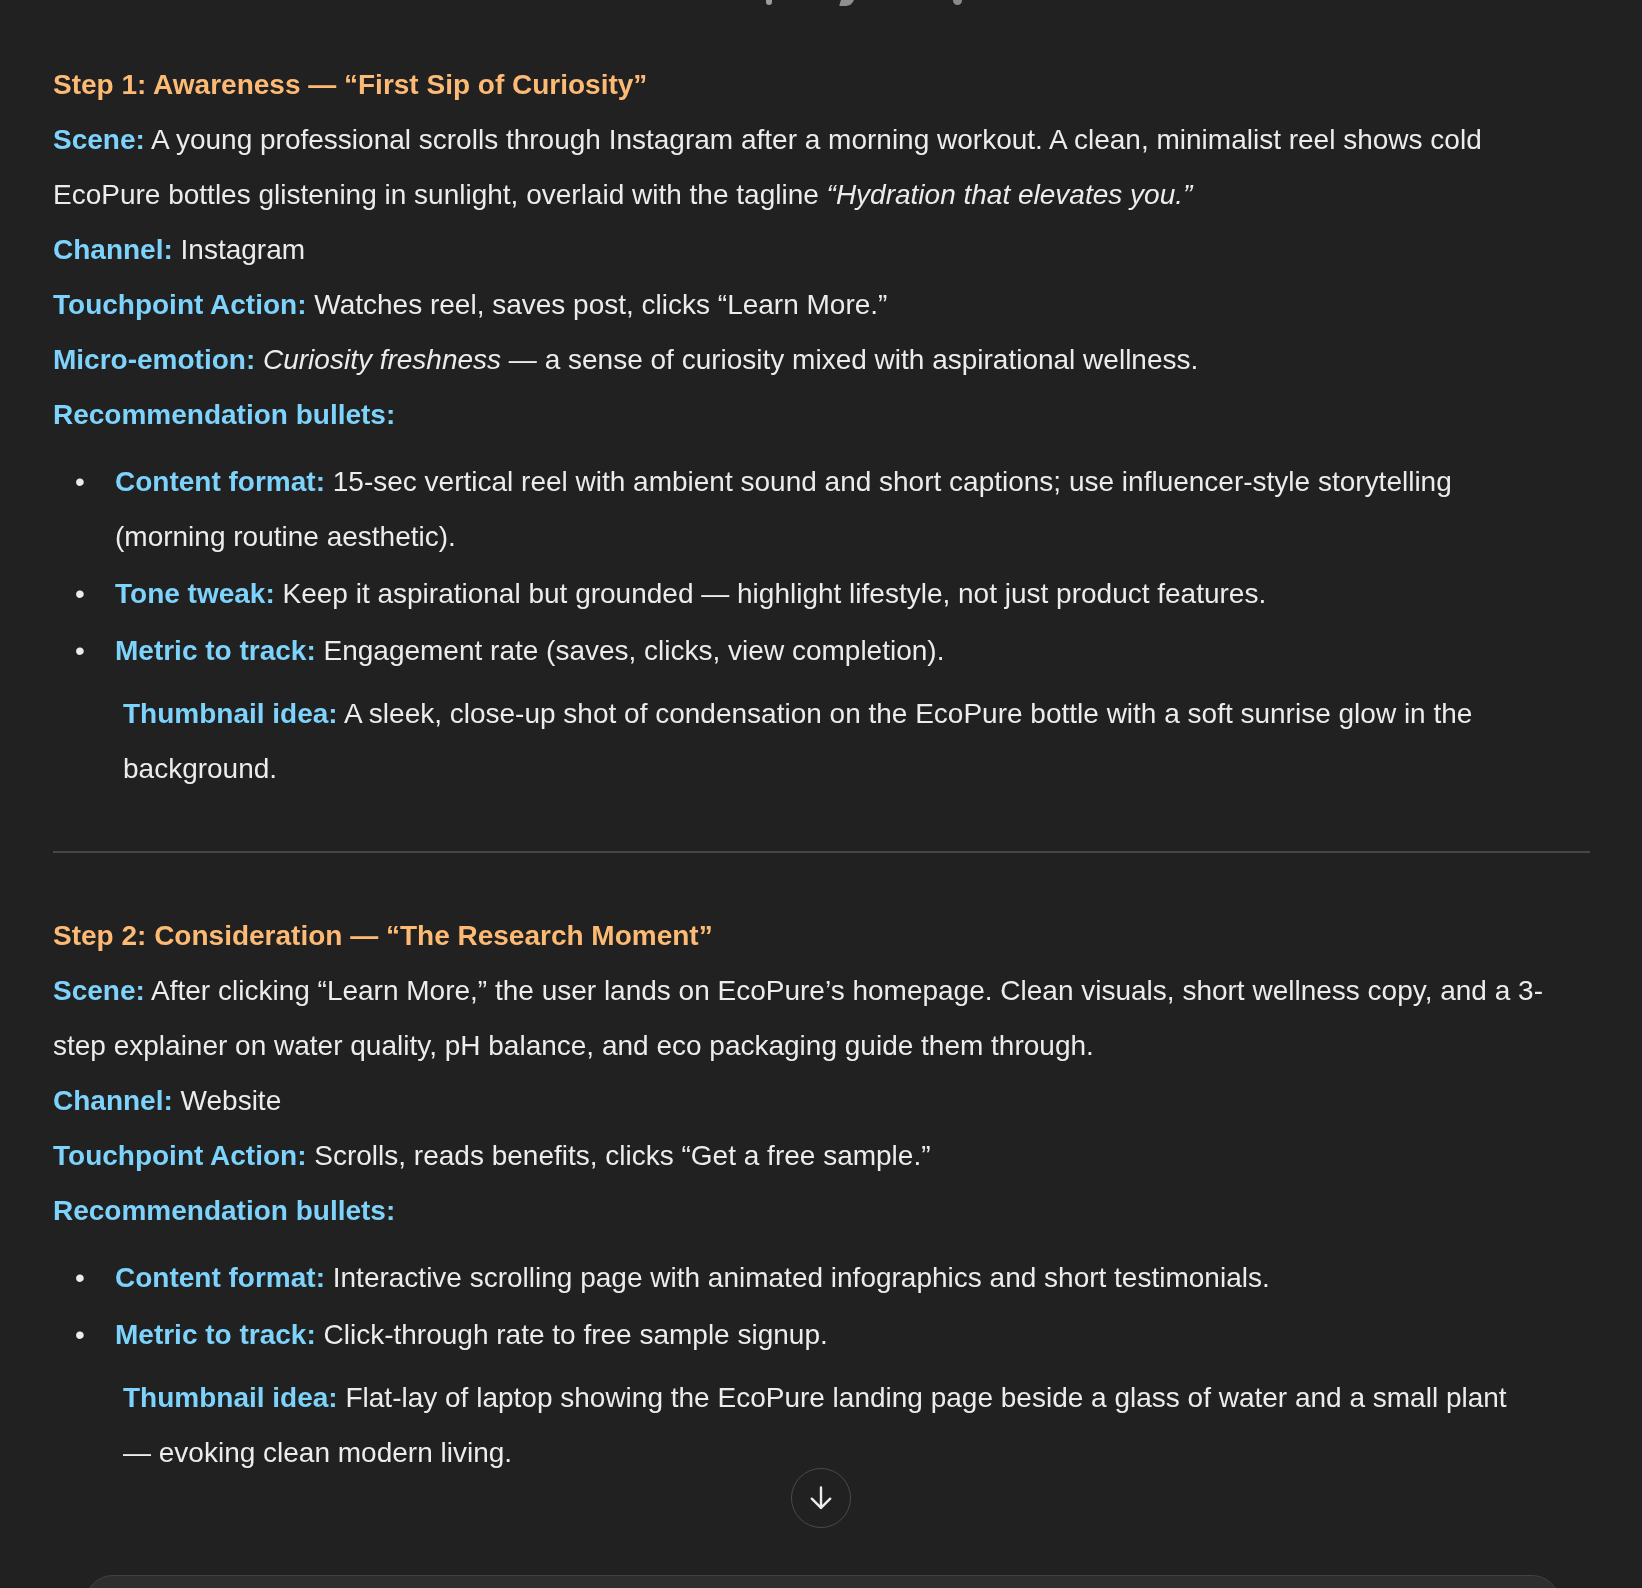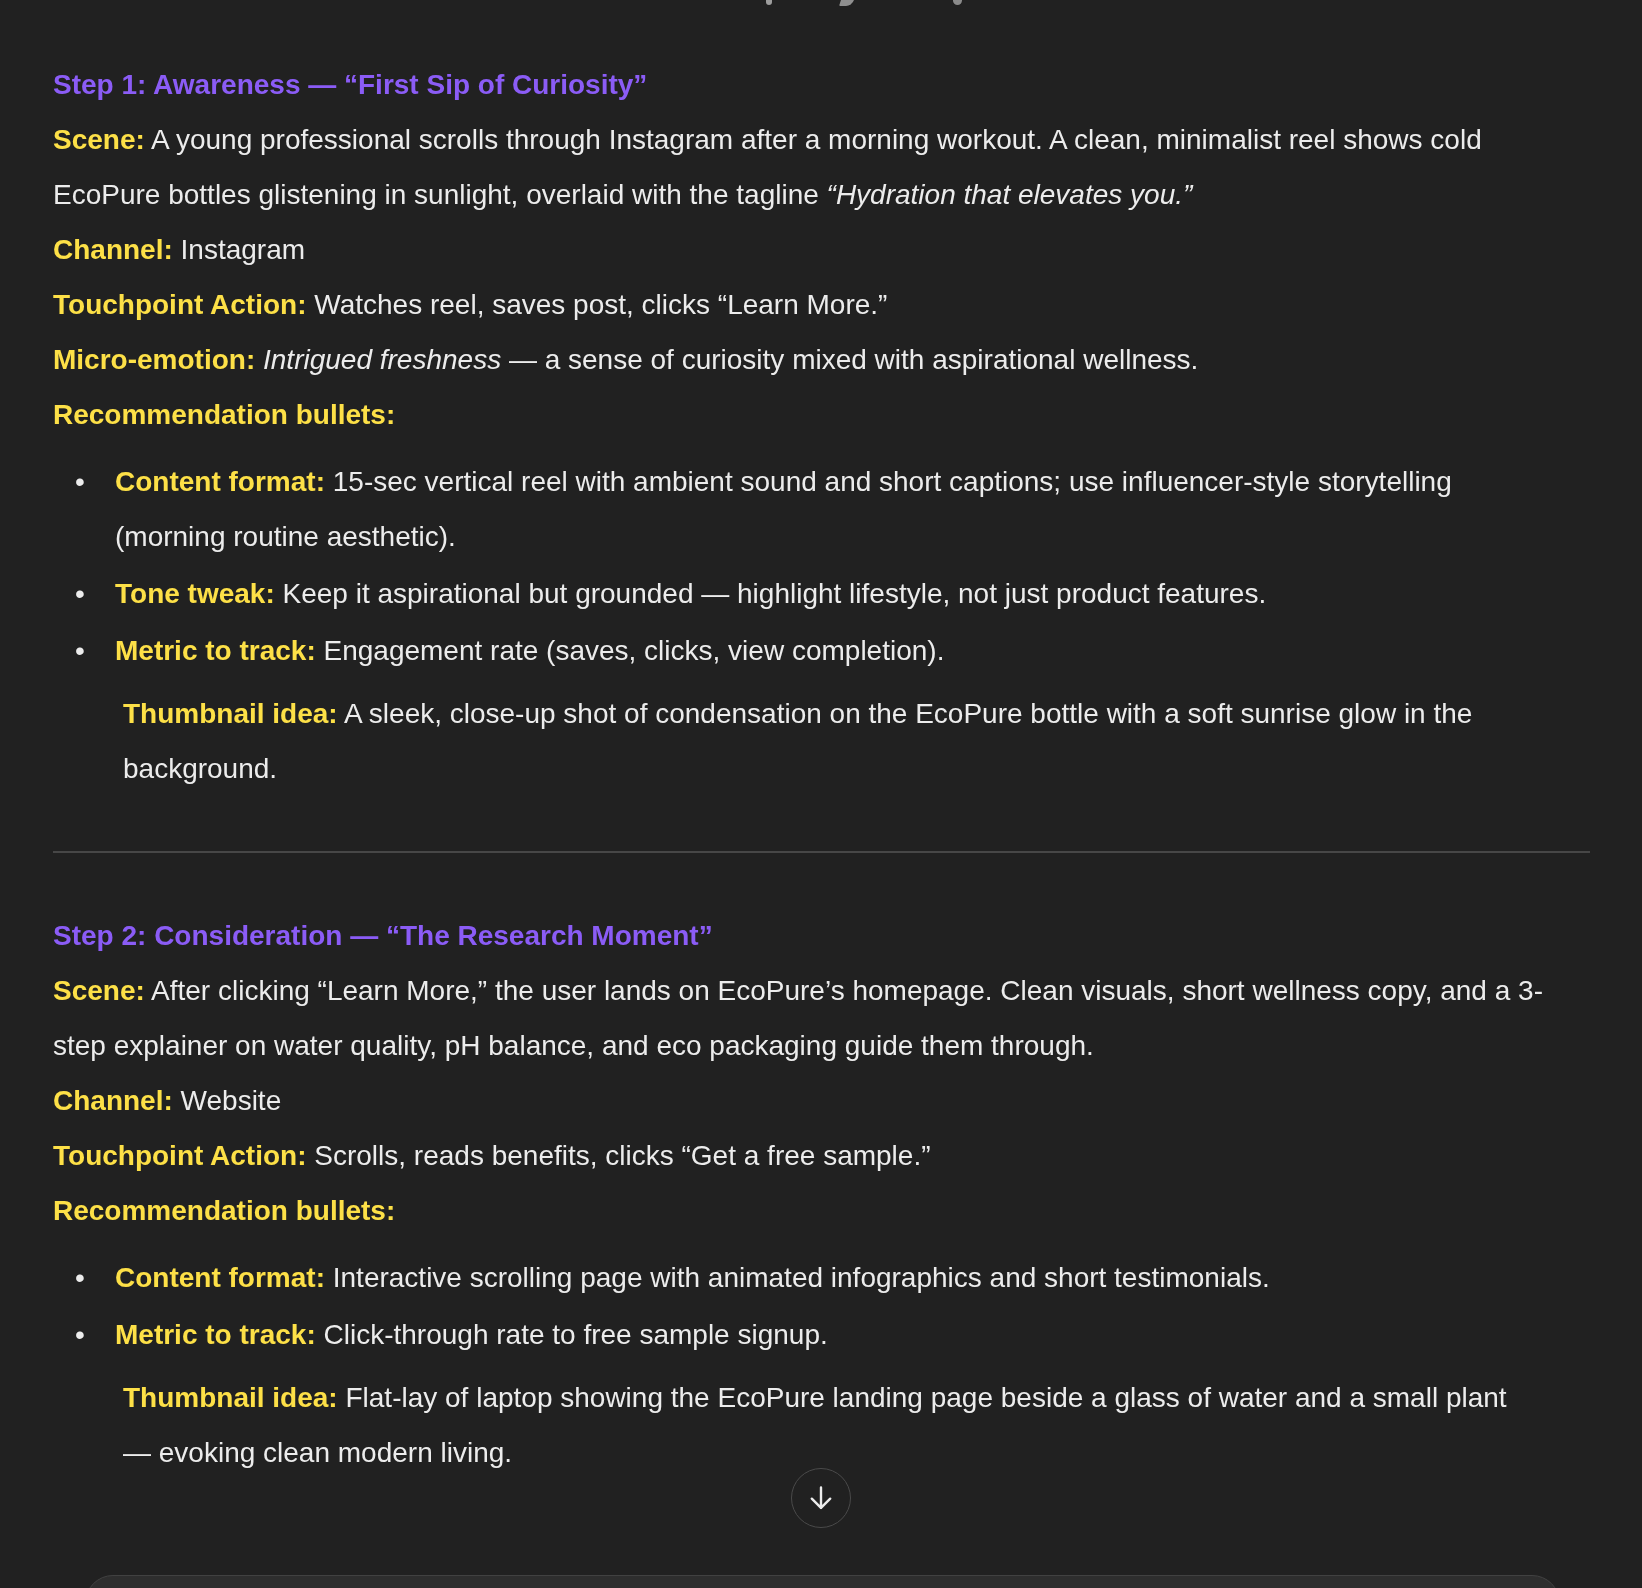--- a/index.html
+++ b/index.html
@@ -20,23 +20,23 @@
   }
   .content p, .content h3 {
     margin: 0;
     font-size: 28px;
     line-height: 55px;
     font-weight: 400;
     max-width: 1492px;
   }
   .content h3 {
     font-weight: 700;
-    color: #8b5cf6;
+    color: #fdba74;
   }
-  strong { font-weight: 700; color: #fde047; }
+  strong { font-weight: 700; color: #7dd3fc; }
   em { font-style: italic; }
   ul.reco-list {
     list-style: none;
     margin: 12px 0 0 0;
     padding: 0;
     max-width: 1492px;
   }
   ul.reco-list > li {
     position: relative;
     padding-left: 62px;
@@ -100,21 +100,21 @@
 
   <section>
     <h3>Step 1: Awareness — “First Sip of Curiosity”</h3>
 
     <p><strong>Scene:</strong><span> A young professional scrolls through Instagram after a morning workout. A clean, minimalist reel shows cold EcoPure bottles glistening in sunlight, overlaid with the tagline </span><em>“Hydration that elevates you.”</em><span></span></p>
 
     <p><strong>Channel:</strong><span> Instagram</span></p>
 
     <p><strong>Touchpoint Action:</strong><span> Watches reel, saves post, clicks “Learn More.”</span></p>
 
-    <p><strong>Micro-emotion:</strong><span> </span><em>Intrigued freshness</em><span> — a sense of curiosity mixed with aspirational wellness.</span></p>
+    <p><strong>Micro-emotion:</strong><span> </span><em>Curiosity freshness</em><span> — a sense of curiosity mixed with aspirational wellness.</span></p>
 
     <p><strong>Recommendation bullets:</strong></p>
 
     <ul class="reco-list">
       <li><strong>Content format:</strong><span> 15-sec vertical reel with ambient sound and short captions; use influencer-style storytelling (morning routine aesthetic).</span></li>
       <li><strong>Tone tweak:</strong><span> Keep it aspirational but grounded — highlight lifestyle, not just product features.</span></li>
       <li><strong>Metric to track:</strong><span> Engagement rate (saves, clicks, view completion).</span>
         <p><strong>Thumbnail idea:</strong><span> A sleek, close-up shot of condensation on the EcoPure bottle with a soft sunrise glow in the background.</span></p>
       </li>
     </ul>

